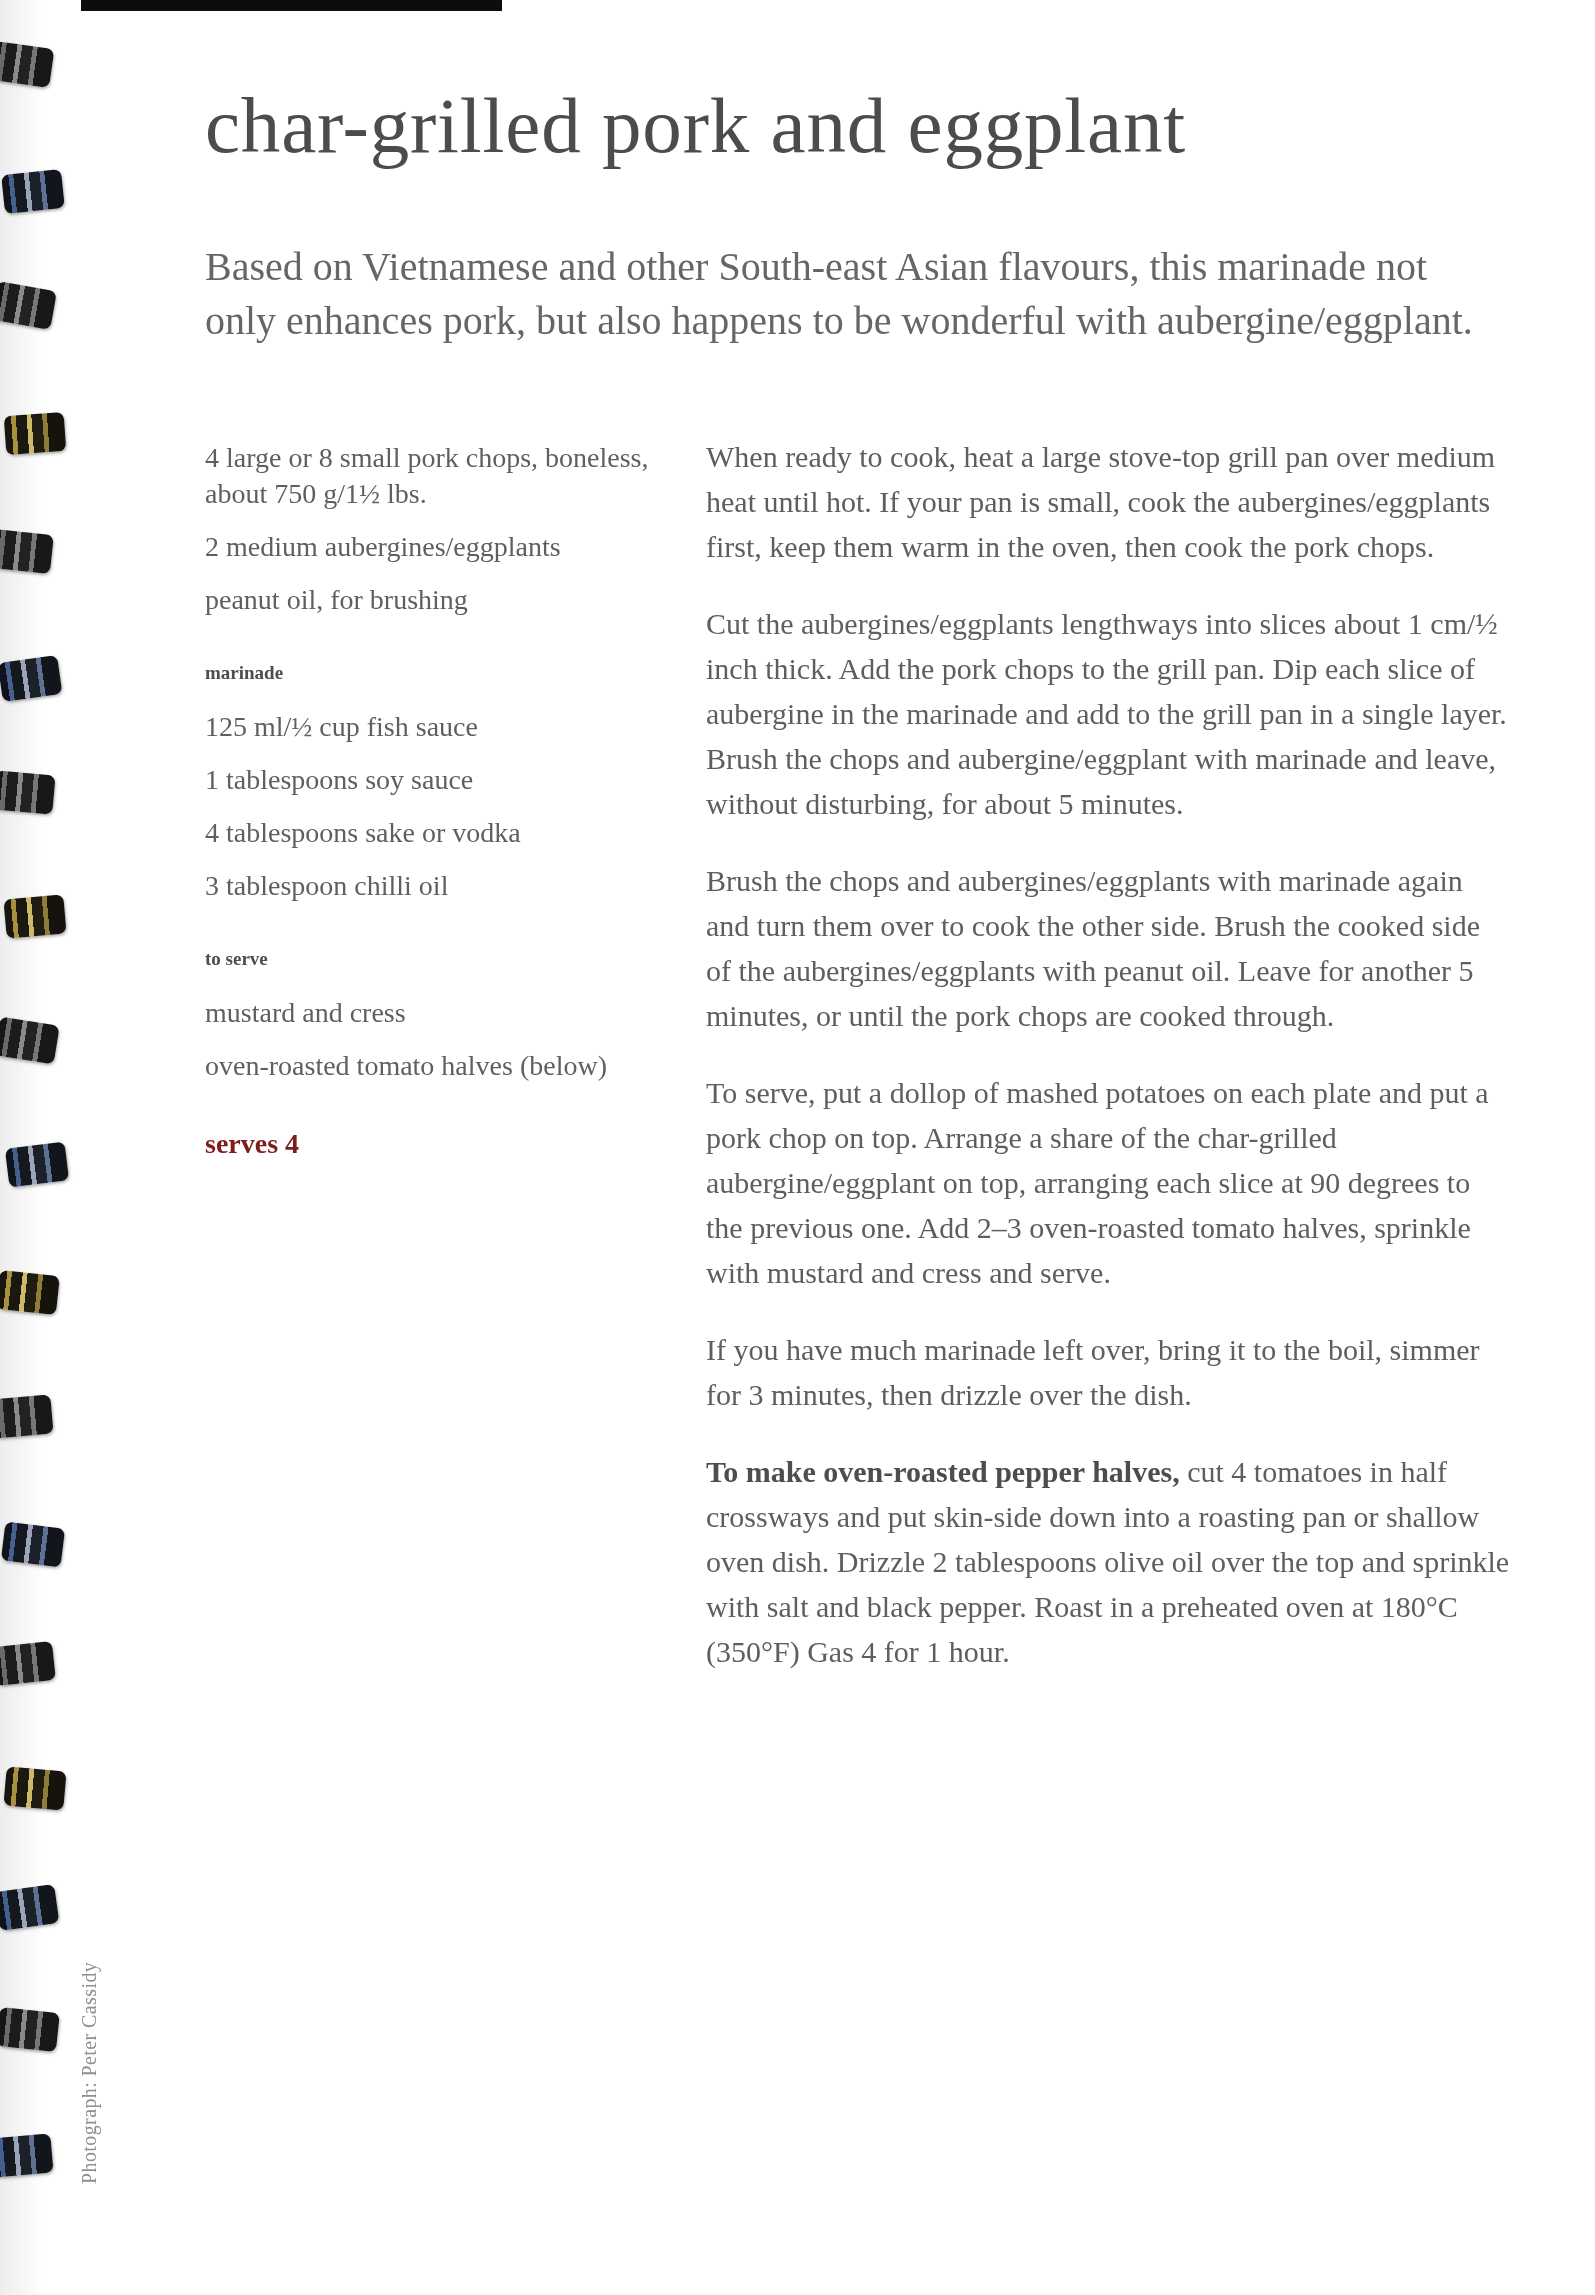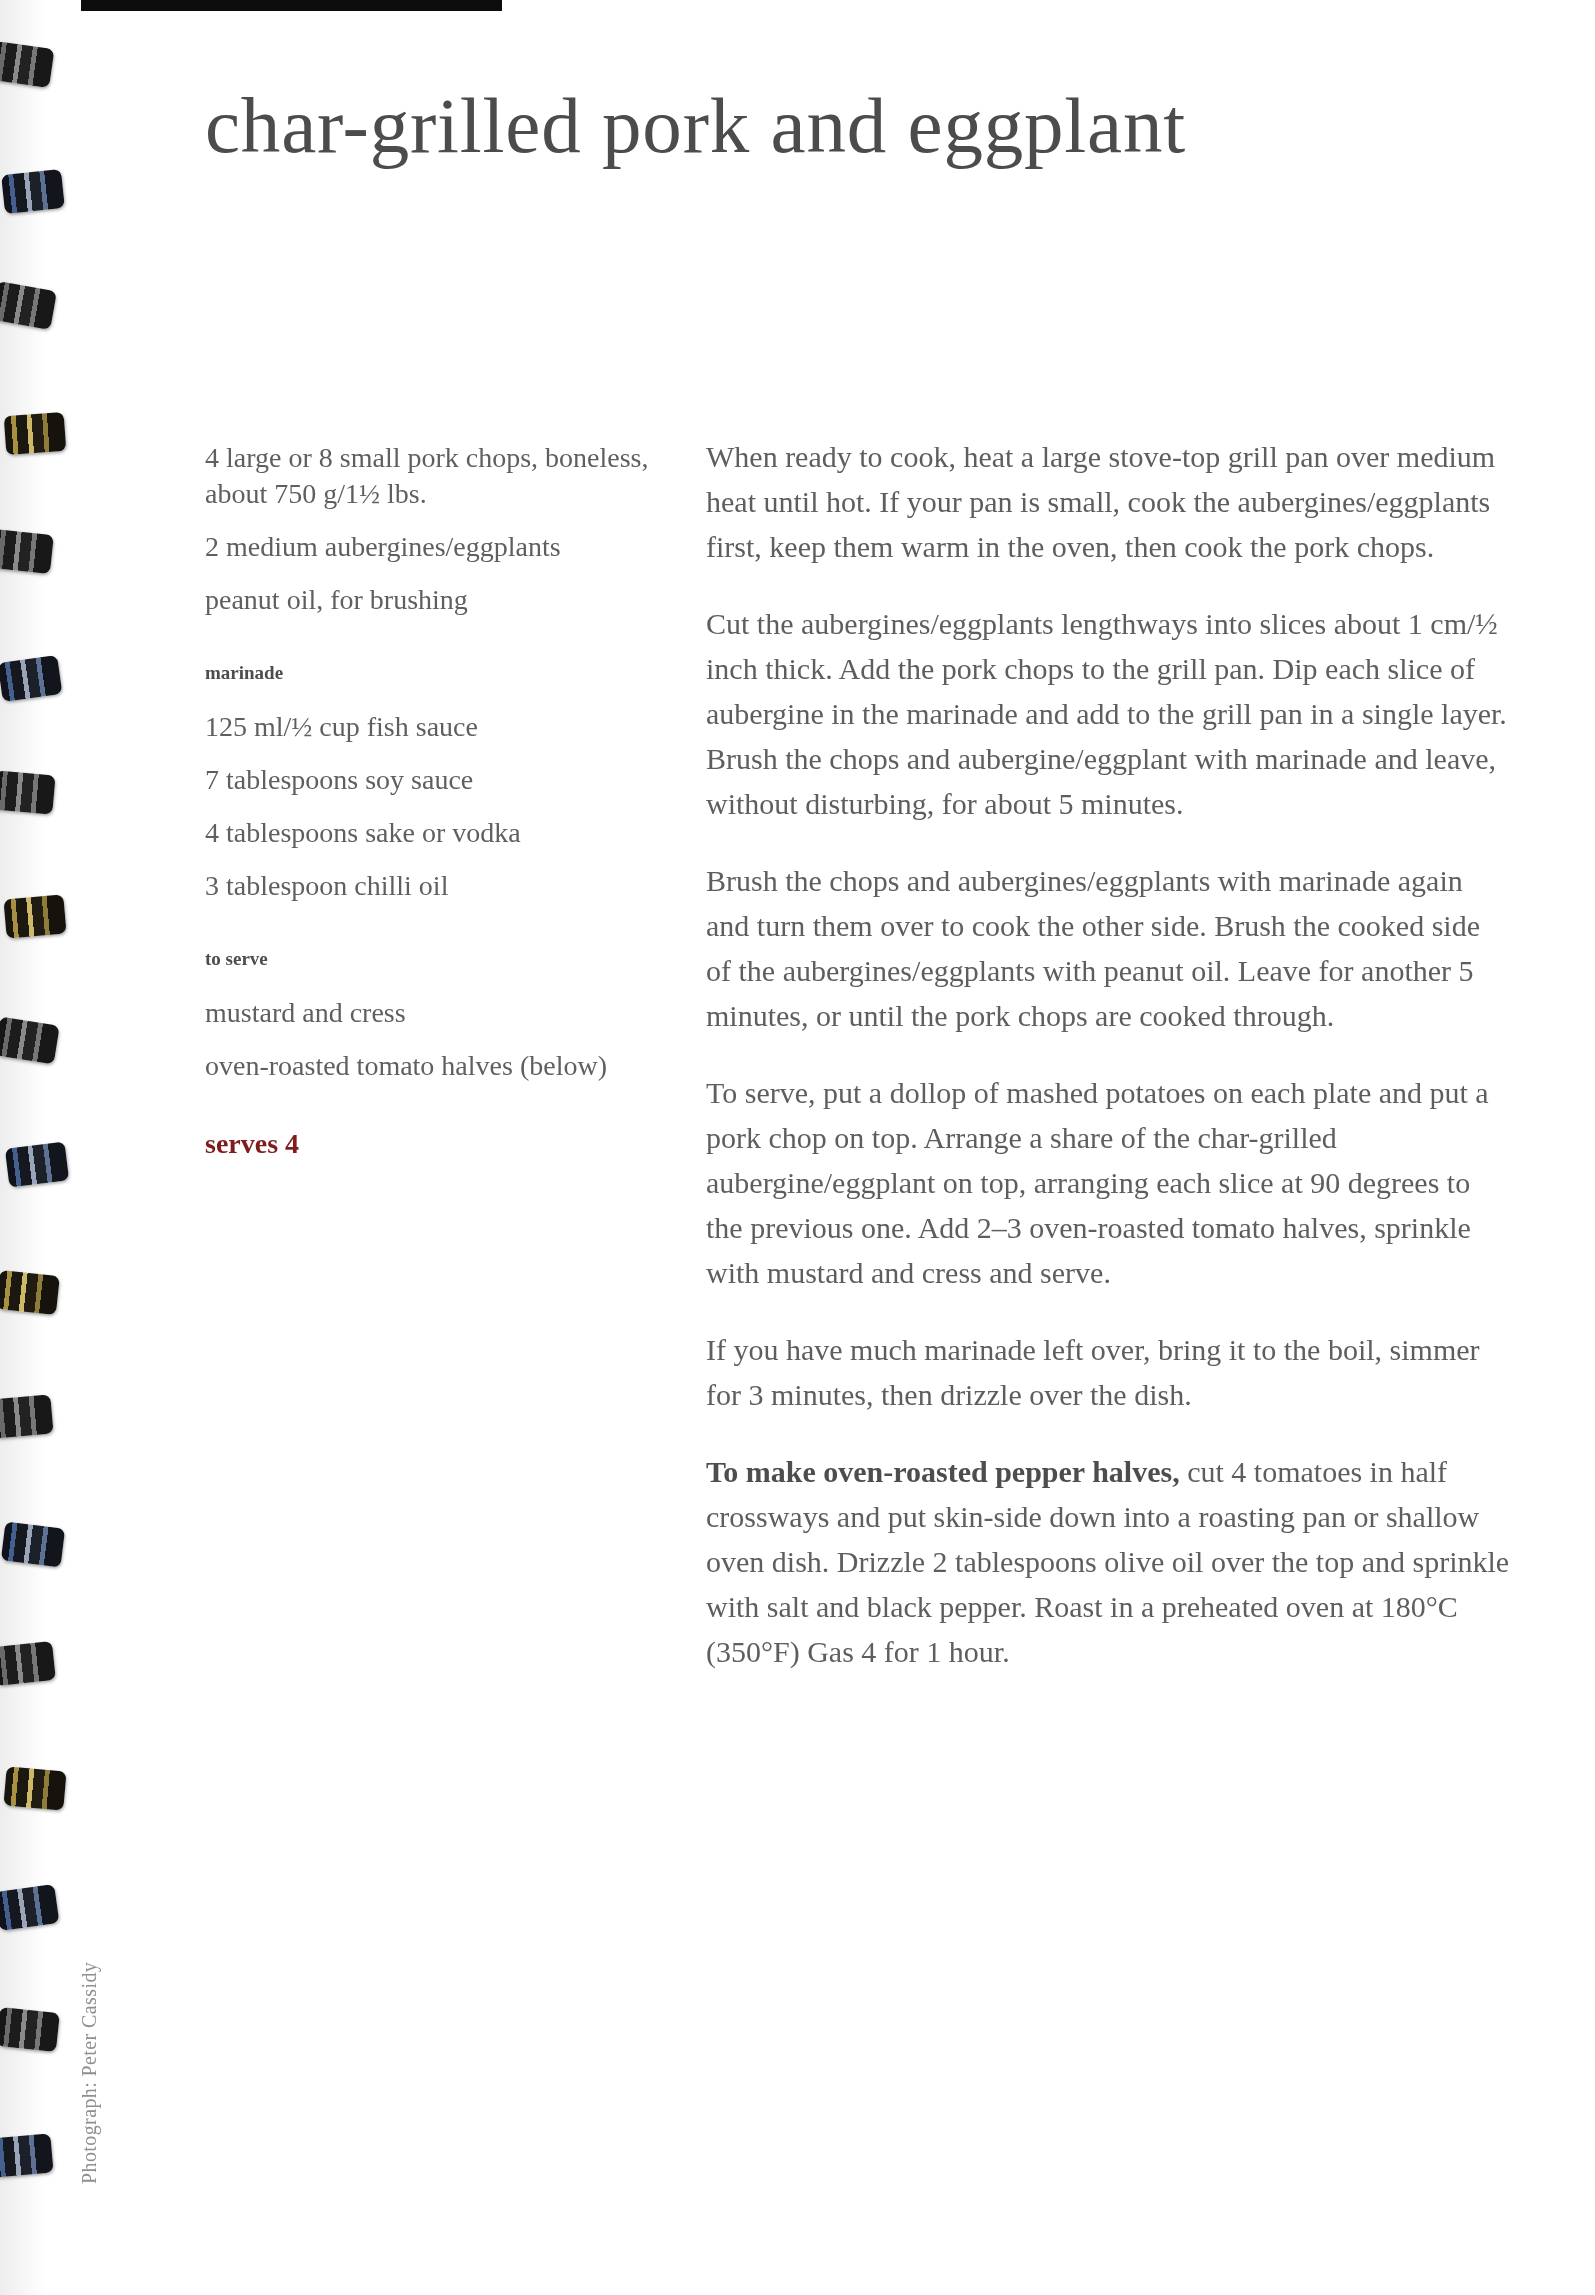--- a/index.html
+++ b/index.html
@@ -87,29 +87,30 @@
       <div class="ring ring1" style="top: 1525px; left: 3.2px; transform: rotate(7deg);"></div>
       <div class="ring ring0" style="top: 1644px; left: -6.5px; transform: rotate(-6deg);"></div>
       <div class="ring ring2" style="top: 1769px; left: 4.9px; transform: rotate(5deg);"></div>
       <div class="ring ring1" style="top: 1888px; left: -3.2px; transform: rotate(-8deg);"></div>
       <div class="ring ring0" style="top: 2010px; left: -1.6px; transform: rotate(6deg);"></div>
       <div class="ring ring1" style="top: 2136px; left: -8px; transform: rotate(-5deg);"></div>
     </div>
 
   <h1 class="title">char-grilled pork and eggplant</h1>
 
+  <p class="intro">Based on Vietnamese and other South-east Asian flavours, this marinade not only enhances pork, but also happens to be wonderful with aubergine/eggplant.</p>
 
   <div class="left-col">
     <p class="ing">4 large or 8 small pork chops, boneless, about 750 g/1½ lbs.</p>
     <p class="ing">2 medium aubergines/eggplants</p>
     <p class="ing">peanut oil, for brushing</p>
 
     <h3 class="subhead">marinade</h3>
     <p class="ing">125 ml/½ cup fish sauce</p>
-    <p class="ing">7 tablespoons soy sauce</p>
+    <p class="ing">1 tablespoons soy sauce</p>
     <p class="ing">4 tablespoons sake or vodka</p>
     <p class="ing">3 tablespoon chilli oil</p>
 
     <h3 class="subhead">to serve</h3>
     <p class="ing">mustard and cress</p>
     <p class="ing">oven-roasted tomato halves (below)</p>
 
     <p class="ing serves">serves 4</p>
   </div>
 

